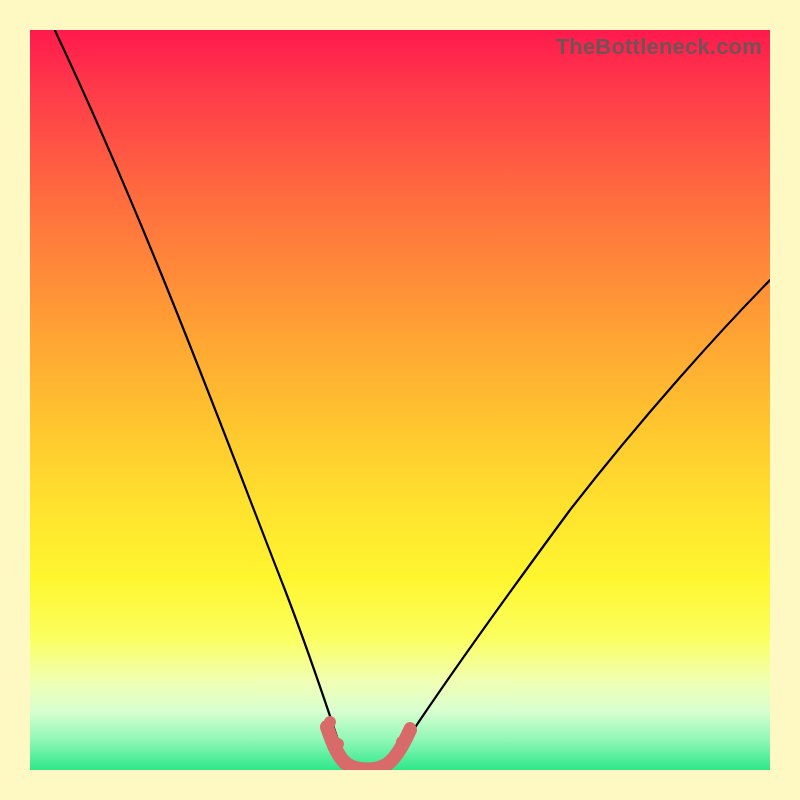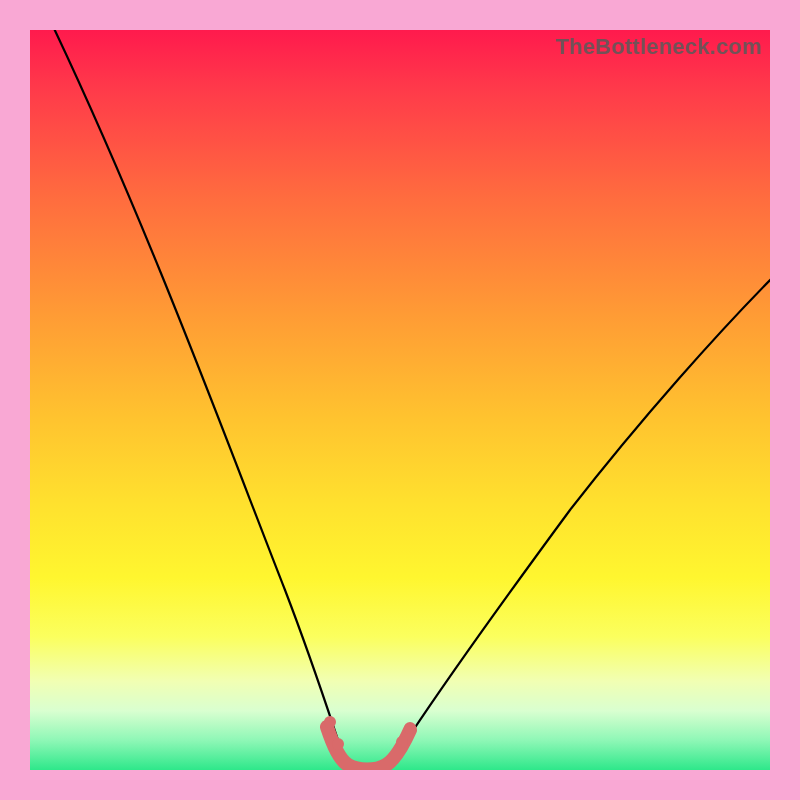--- a/index.html
+++ b/index.html
@@ -9,21 +9,21 @@
     height: 800px;
     background: #000;
     overflow: hidden;
   }
   .frame {
     position: absolute;
     left: 0;
     top: 0;
     width: 800px;
     height: 800px;
-    background: #f9a8d4;
+    background: #fef9c3;
   }
   .plot {
     position: absolute;
     left: 30px;
     top: 30px;
     width: 740px;
     height: 740px;
     overflow: hidden;
   }
   .gradient {

